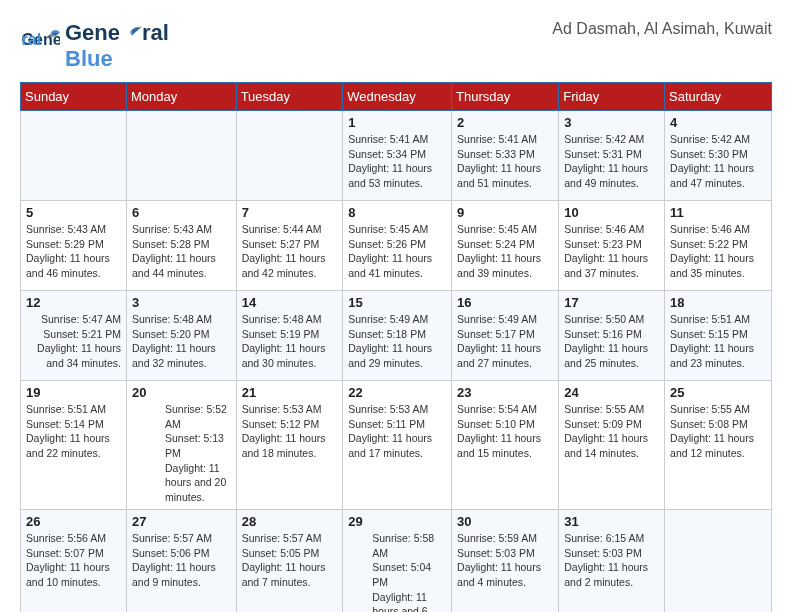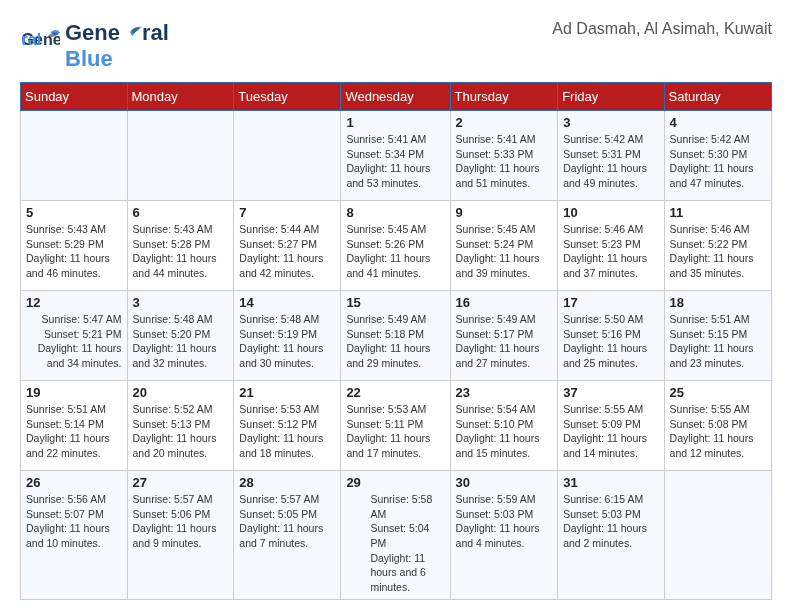--- a/index.html
+++ b/index.html
@@ -243,21 +243,21 @@
       </tr>
       <tr>
         <td>
           <span class="day-num">19</span>
           <div class="day-info" style="white-space: pre-line;">Sunrise: 5:51 AM
 Sunset: 5:14 PM
 Daylight: 11 hours and 22 minutes.</div>
         </td>
         <td>
           <span class="day-num">20</span>
-          <div class="day-info" style="white-space: pre-line;">Sunrise: 5:52 AM
+          <div class="day-info" style="white-space: pre-line; margin-left: 33px;">Sunrise: 5:52 AM
 Sunset: 5:13 PM
 Daylight: 11 hours and 20 minutes.</div>
         </td>
         <td>
           <span class="day-num">21</span>
           <div class="day-info" style="white-space: pre-line;">Sunrise: 5:53 AM
 Sunset: 5:12 PM
 Daylight: 11 hours and 18 minutes.</div>
         </td>
         <td>
@@ -266,21 +266,21 @@
 Sunset: 5:11 PM
 Daylight: 11 hours and 17 minutes.</div>
         </td>
         <td>
           <span class="day-num">23</span>
           <div class="day-info" style="white-space: pre-line;">Sunrise: 5:54 AM
 Sunset: 5:10 PM
 Daylight: 11 hours and 15 minutes.</div>
         </td>
         <td>
-          <span class="day-num">37</span>
+          <span class="day-num">24</span>
           <div class="day-info" style="white-space: pre-line;">Sunrise: 5:55 AM
 Sunset: 5:09 PM
 Daylight: 11 hours and 14 minutes.</div>
         </td>
         <td>
           <span class="day-num">25</span>
           <div class="day-info" style="white-space: pre-line;">Sunrise: 5:55 AM
 Sunset: 5:08 PM
 Daylight: 11 hours and 12 minutes.</div>
         </td>

